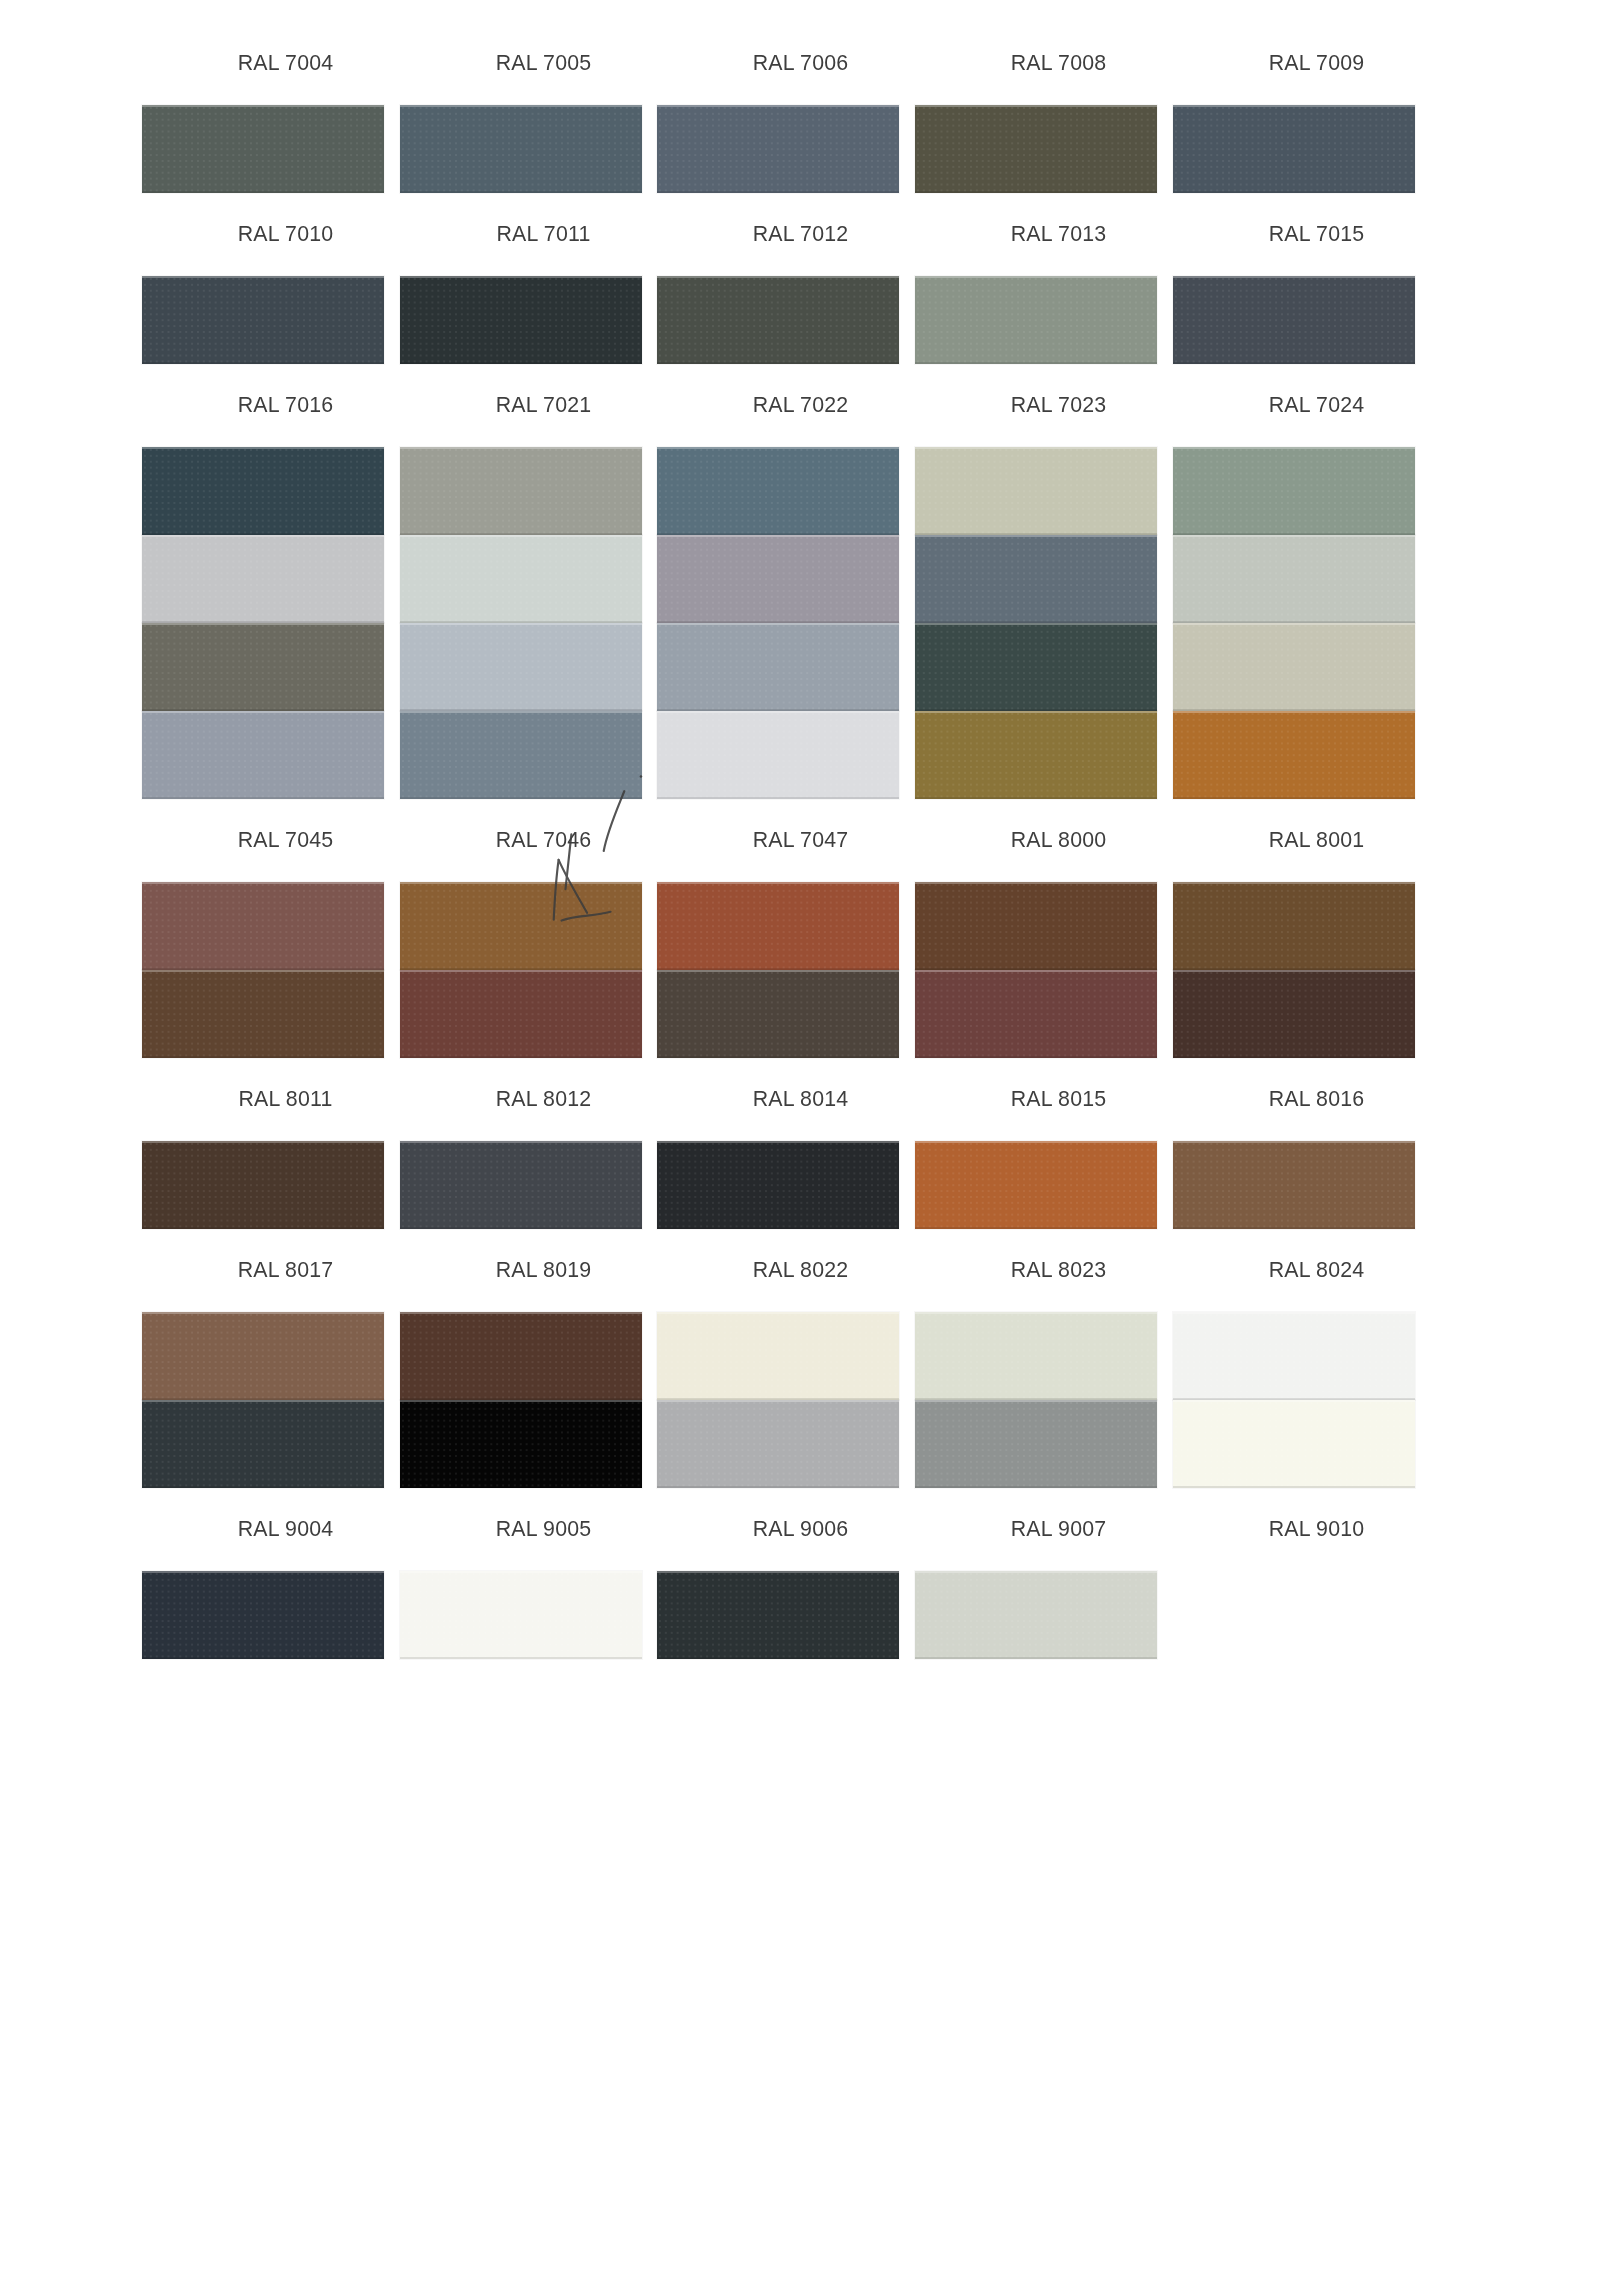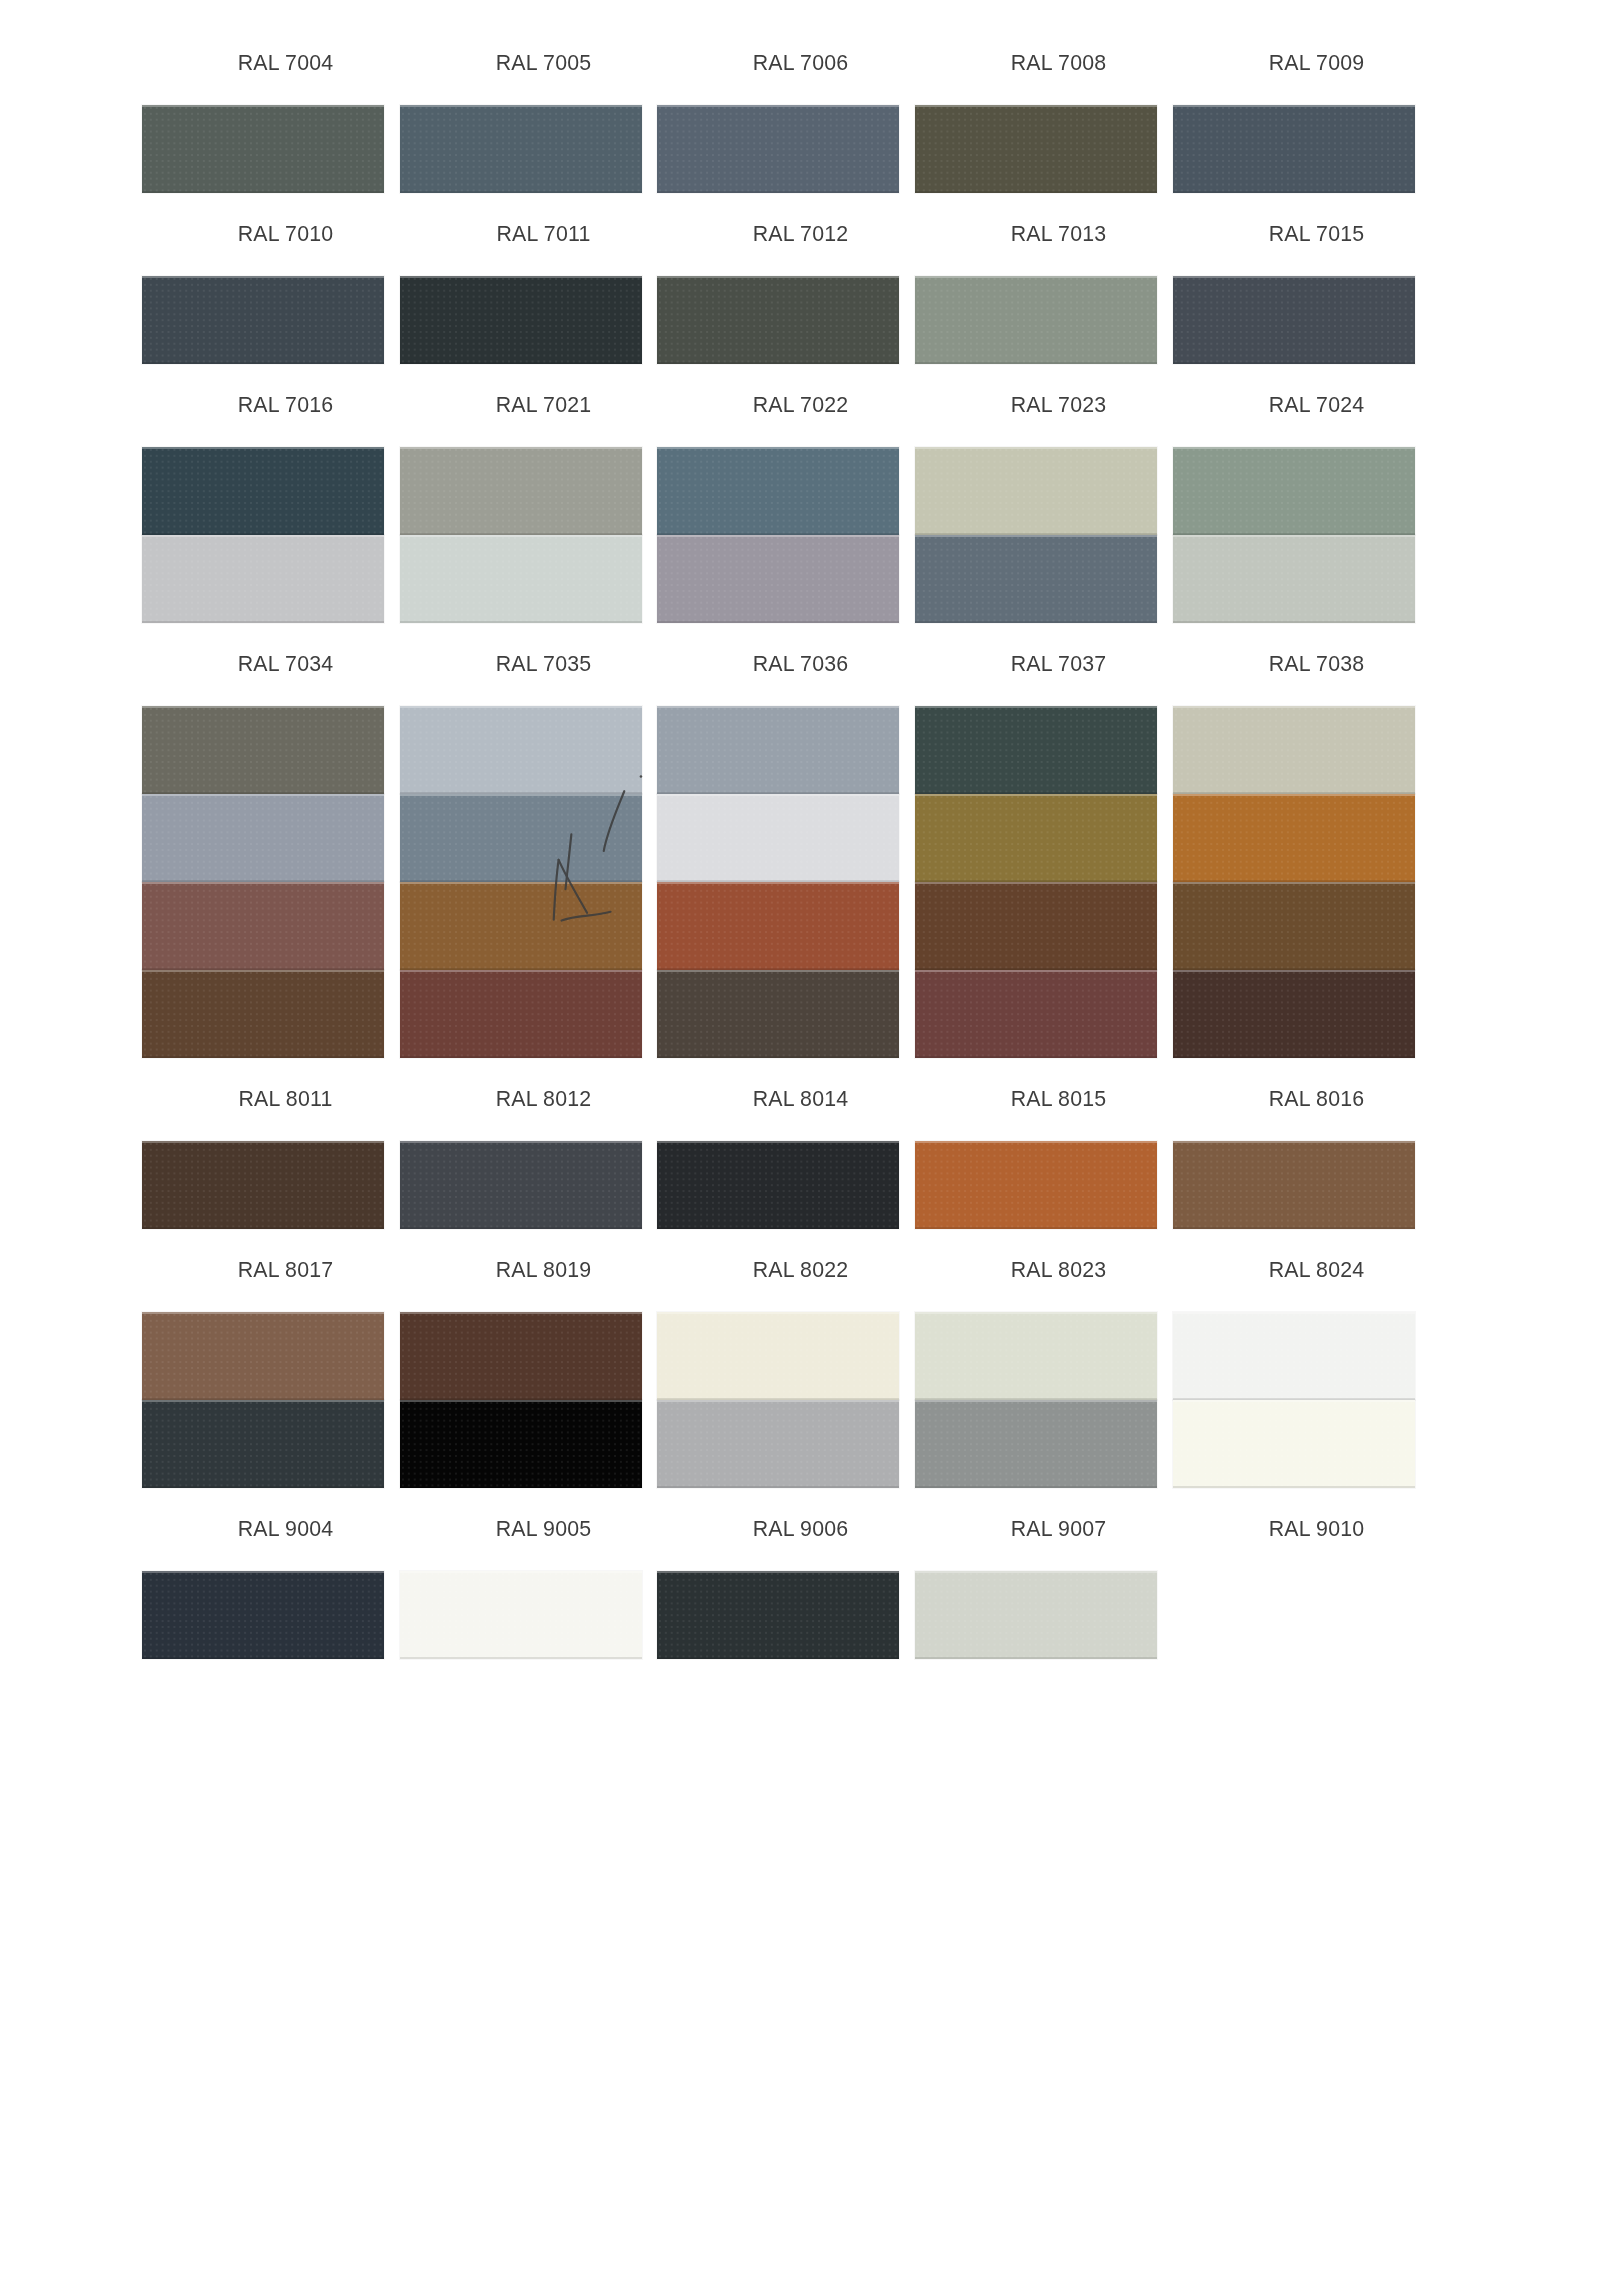--- a/index.html
+++ b/index.html
@@ -110,40 +110,40 @@
         <div class="swatch" style="background-color: rgb(197, 198, 178);"></div>
         <div class="swatch" style="background-color: rgb(138, 154, 141);"></div>
       </div>
       <div class="row swatch-row">
         <div class="swatch" style="background-color: rgb(196, 197, 199);"></div>
         <div class="swatch" style="background-color: rgb(206, 213, 209);"></div>
         <div class="swatch" style="background-color: rgb(155, 151, 161);"></div>
         <div class="swatch" style="background-color: rgb(97, 110, 121);"></div>
         <div class="swatch" style="background-color: rgb(193, 198, 190);"></div>
       </div>
-      <div class="row label-row">
-        <span class="ral-label">RAL 7034</span>
-        <span class="ral-label">RAL 7035</span>
-        <span class="ral-label">RAL 7036</span>
-        <span class="ral-label">RAL 7037</span>
-        <span class="ral-label">RAL 7038</span>
-      </div>
       <div class="row swatch-row">
         <div class="swatch" style="background-color: rgb(107, 106, 96);"></div>
         <div class="swatch" style="background-color: rgb(180, 188, 196);"></div>
         <div class="swatch" style="background-color: rgb(152, 161, 171);"></div>
         <div class="swatch" style="background-color: rgb(58, 74, 72);"></div>
         <div class="swatch" style="background-color: rgb(198, 197, 180);"></div>
       </div>
       <div class="row swatch-row">
         <div class="swatch" style="background-color: rgb(149, 156, 168);"></div>
         <div class="swatch" style="background-color: rgb(116, 131, 143);"></div>
         <div class="swatch" style="background-color: rgb(220, 221, 224);"></div>
         <div class="swatch" style="background-color: rgb(138, 116, 57);"></div>
         <div class="swatch" style="background-color: rgb(176, 110, 43);"></div>
+      </div>
+      <div class="row label-row">
+        <span class="ral-label">RAL 7045</span>
+        <span class="ral-label">RAL 7046</span>
+        <span class="ral-label">RAL 7047</span>
+        <span class="ral-label">RAL 8000</span>
+        <span class="ral-label">RAL 8001</span>
       </div>
       <div class="row swatch-row">
         <div class="swatch" style="background-color: rgb(125, 86, 79);"></div>
         <div class="swatch" style="background-color: rgb(138, 95, 51);"></div>
         <div class="swatch" style="background-color: rgb(154, 79, 52);"></div>
         <div class="swatch" style="background-color: rgb(100, 66, 44);"></div>
         <div class="swatch" style="background-color: rgb(107, 77, 46);"></div>
       </div>
       <div class="row swatch-row">
         <div class="swatch" style="background-color: rgb(95, 68, 48);"></div>

